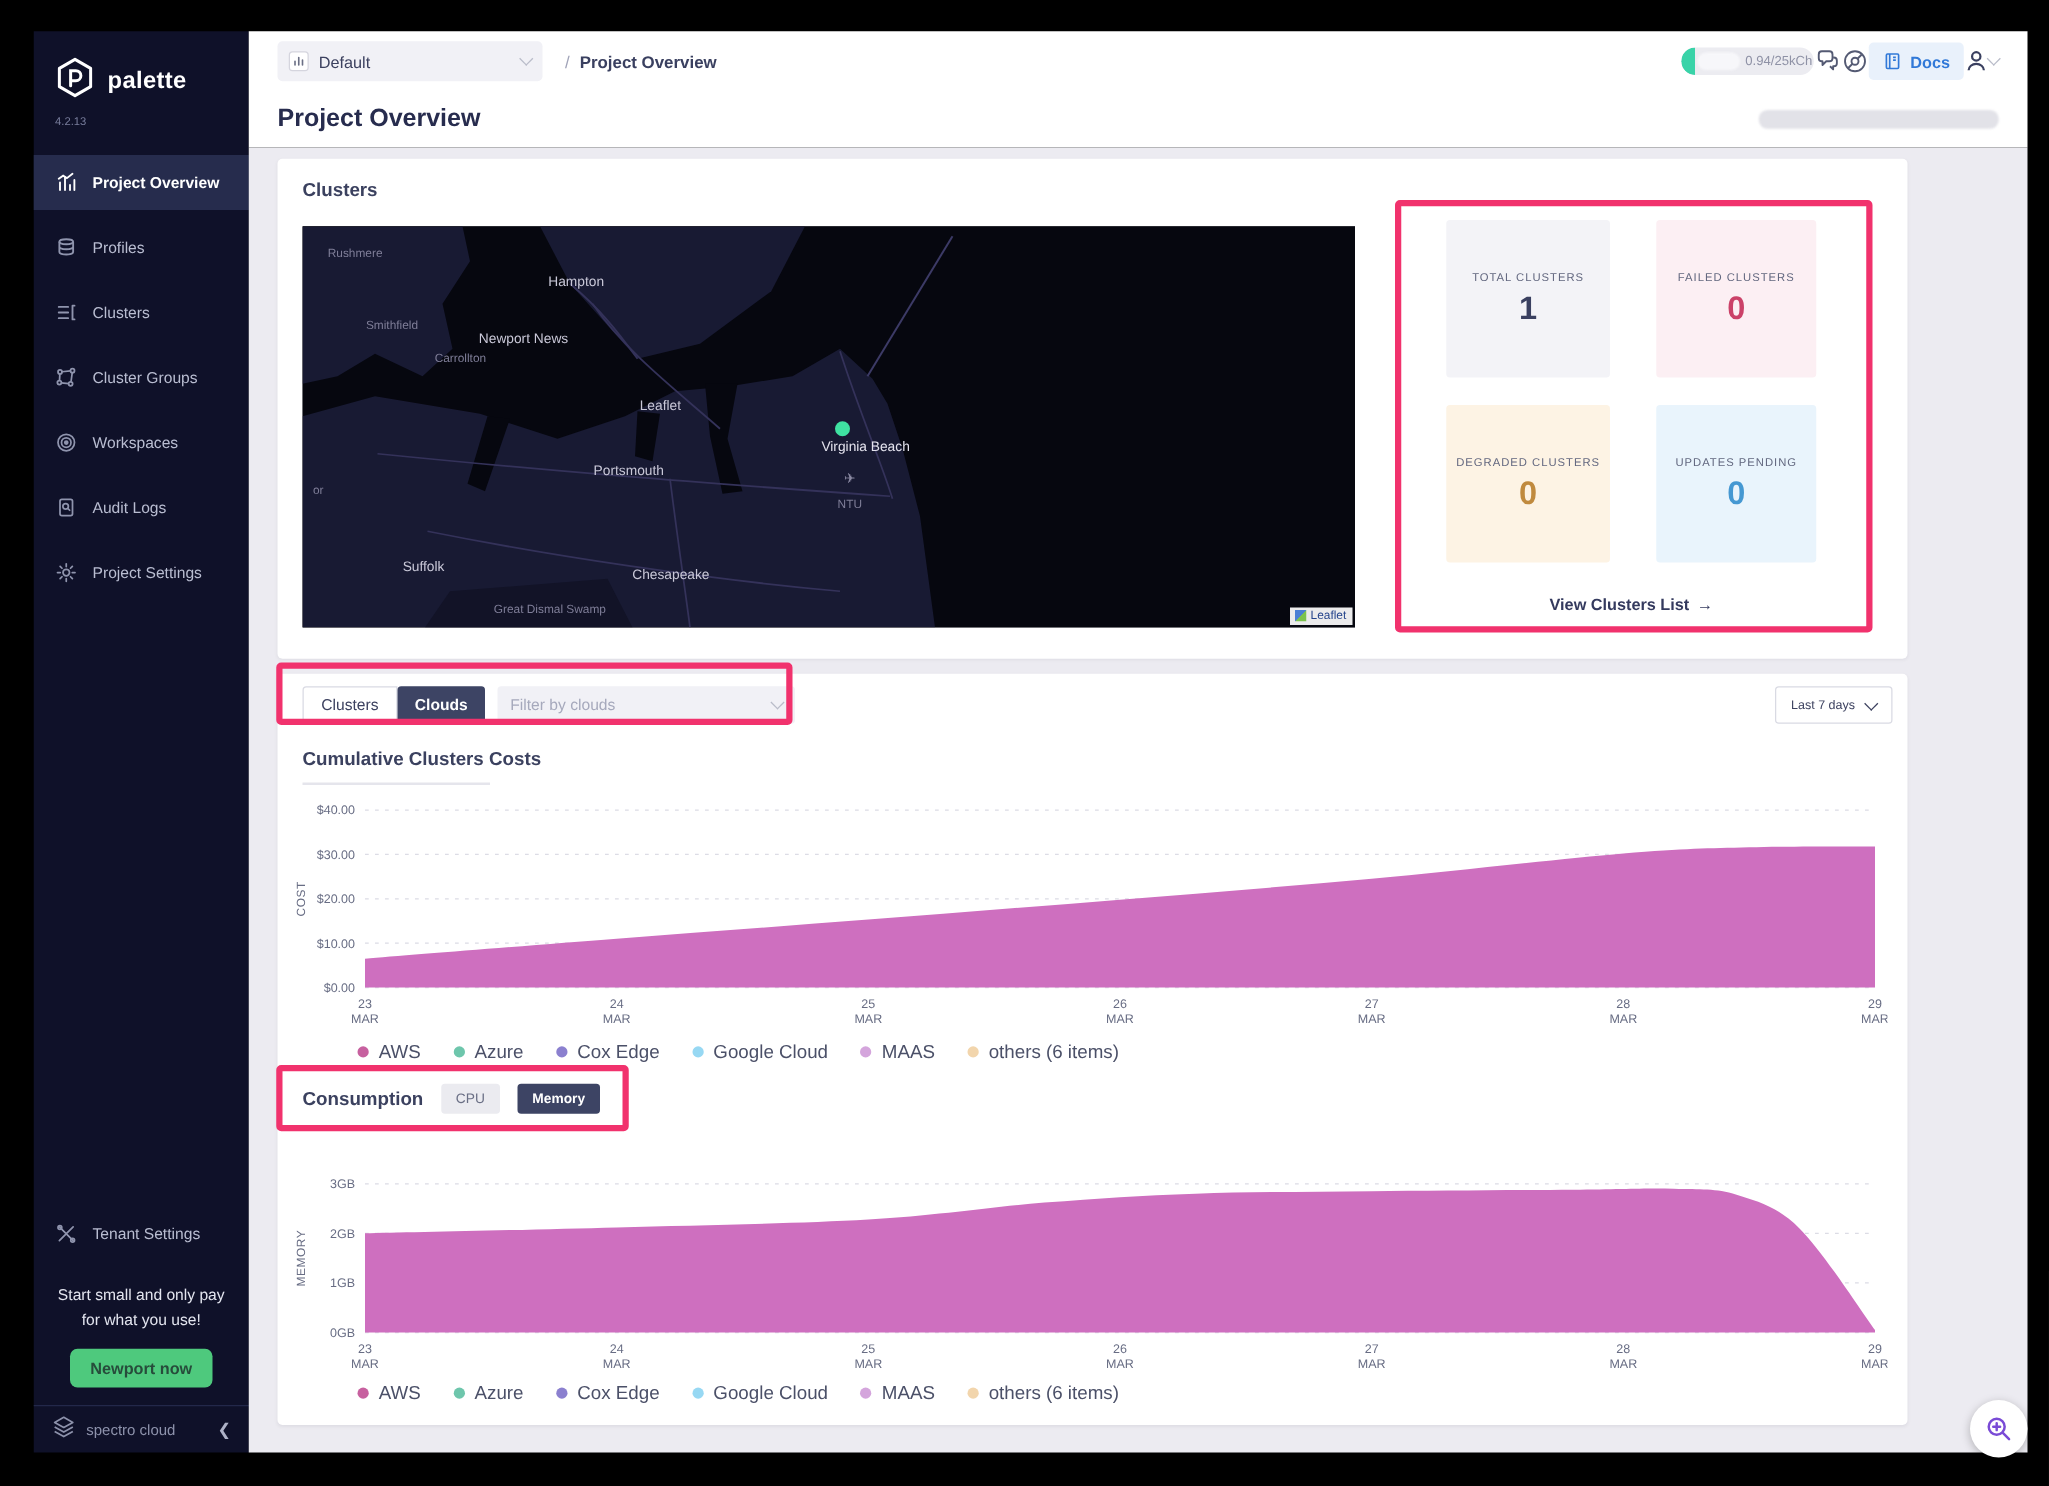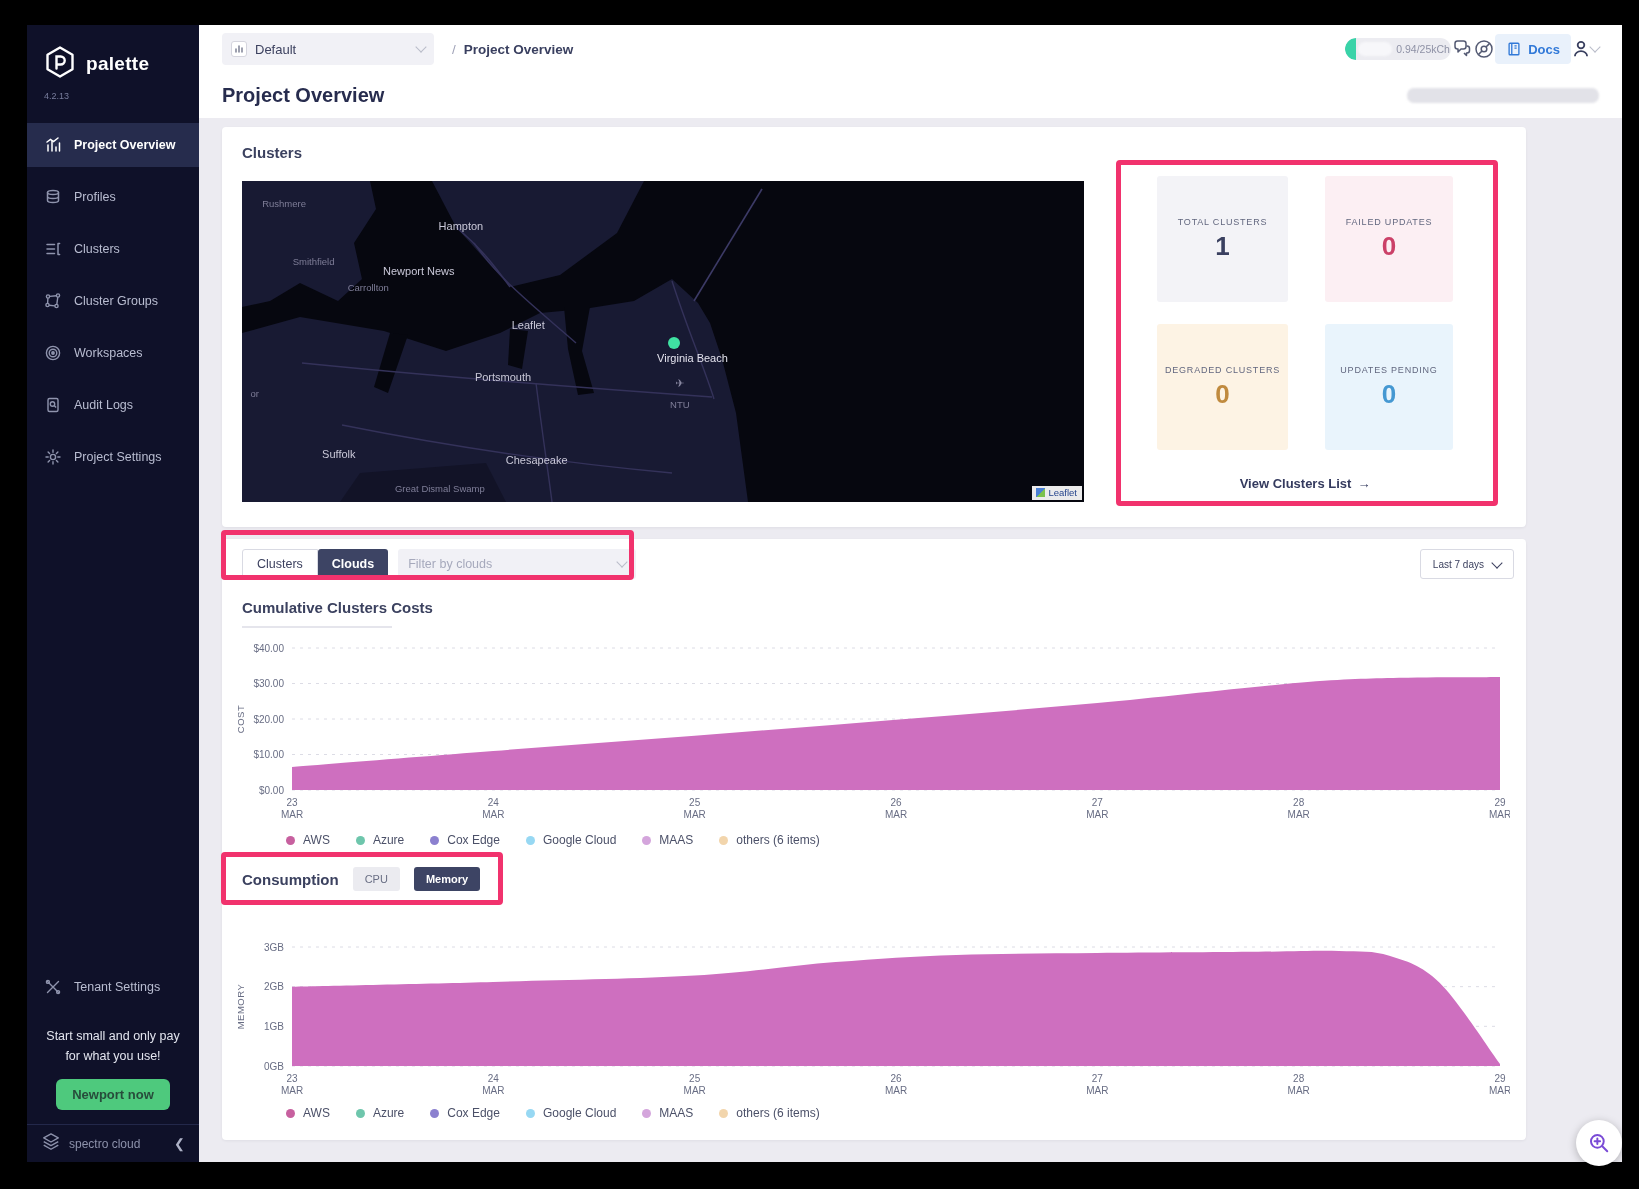--- a/index.html
+++ b/index.html
@@ -77,21 +77,21 @@
   .seg-btn.on{background:#3d4464;color:#fff;font-weight:600;border-radius:3px;}
   .cloud-filter{margin-left:10px;width:238px;height:30px;background:#f1f1f6;border-radius:3px;display:flex;align-items:center;padding:0 10px;color:#a6a9bc;font-size:12.5px;cursor:pointer;}
   .cloud-filter .chev{margin-left:auto;}
   .date-btn{margin-left:auto;height:30px;background:#fff;border:1px solid #d9dae3;border-radius:3px;display:flex;align-items:center;gap:9px;padding:0 12px;font-size:10px;color:#3c415f;cursor:pointer;}
   .date-btn .chev{border-color:#3c415f;margin-top:-2px;}
 
   .chart-title{position:absolute;left:20px;}
   .chart-title .underline{width:150px;height:2px;background:#e5e5ec;margin-top:9px;}
   svg text{font-family:"Liberation Sans",sans-serif;}
   .legend-row{position:absolute;left:64px;display:flex;align-items:center;gap:26px;}
-  .legend-item{display:flex;align-items:center;gap:8px;font-size:12px;color:#4b5068;cursor:pointer;}
+  .legend-item{display:flex;align-items:center;gap:8px;font-size:15px;color:#4b5068;cursor:pointer;}
   .legend-dot{width:9px;height:9px;border-radius:50%;}
   .cons-header{position:absolute;left:20px;top:324px;display:flex;align-items:center;gap:14px;height:32px;}
   .pill{height:24px;padding:0 12px;border-radius:3px;font-size:11px;display:flex;align-items:center;cursor:pointer;}
   .pill.off{background:#ebebf0;color:#6a6f85;}
   .pill.on{background:#3d4464;color:#fff;font-weight:700;}
 
   
   .ann{position:absolute;border:5px solid #f1326d;border-radius:4px;z-index:40;pointer-events:none;}
   #ann-stats{left:1116px;top:160px;width:382px;height:346px;}
   #ann-filter{left:221px;top:530px;width:413px;height:50px;}
@@ -316,21 +316,21 @@
         </span>
       </div>
 
       <div class="stats-panel">
         <div class="stats-grid">
           <div class="stat-card" style="background-color: rgb(243, 243, 247);">
             <span class="stat-label">TOTAL CLUSTERS</span>
             <span class="stat-value" style="color: rgb(58, 64, 96);">1</span>
           </div>
           <div class="stat-card" style="background-color: rgb(252, 239, 243);">
-            <span class="stat-label">FAILED UPDATES</span>
+            <span class="stat-label">FAILED CLUSTERS</span>
             <span class="stat-value" style="color: rgb(203, 65, 104);">0</span>
           </div>
           <div class="stat-card" style="background-color: rgb(253, 243, 228);">
             <span class="stat-label">DEGRADED CLUSTERS</span>
             <span class="stat-value" style="color: rgb(192, 138, 62);">0</span>
           </div>
           <div class="stat-card" style="background-color: rgb(233, 244, 252);">
             <span class="stat-label">UPDATES PENDING</span>
             <span class="stat-value" style="color: rgb(69, 152, 210);">0</span>
           </div>

